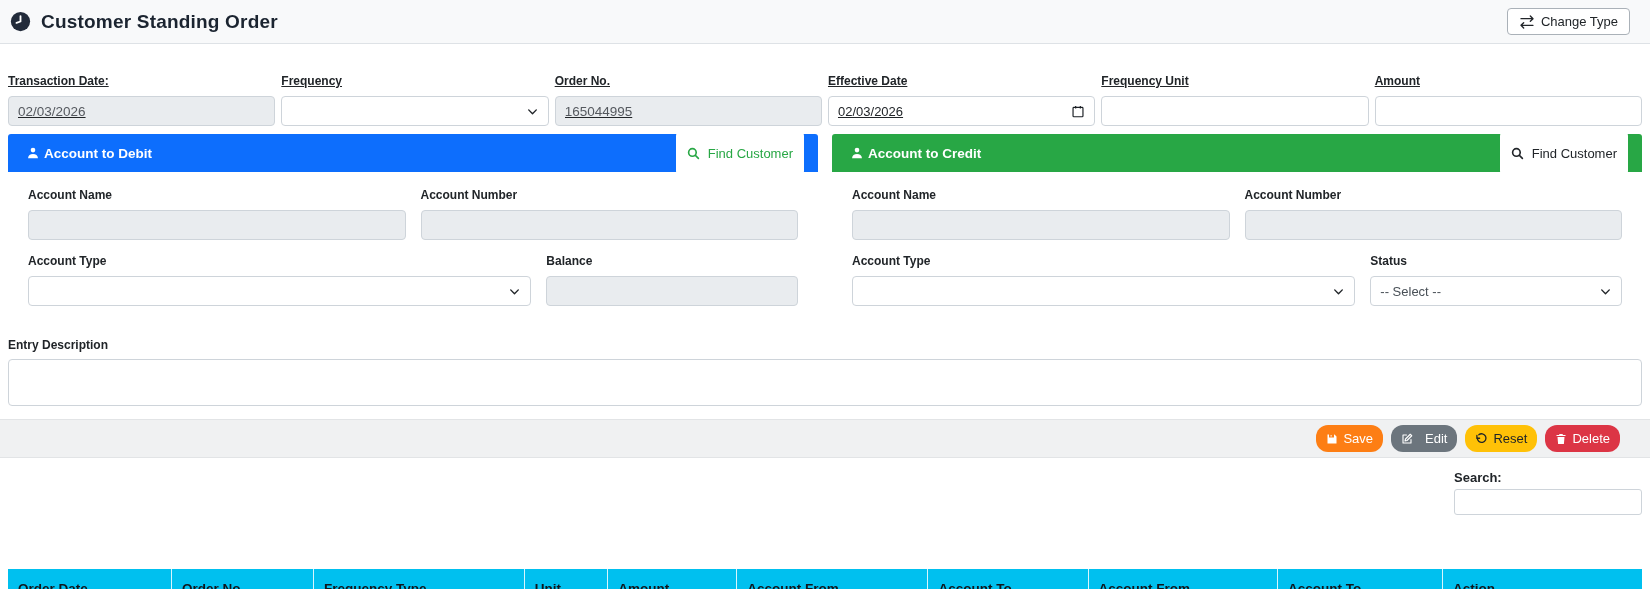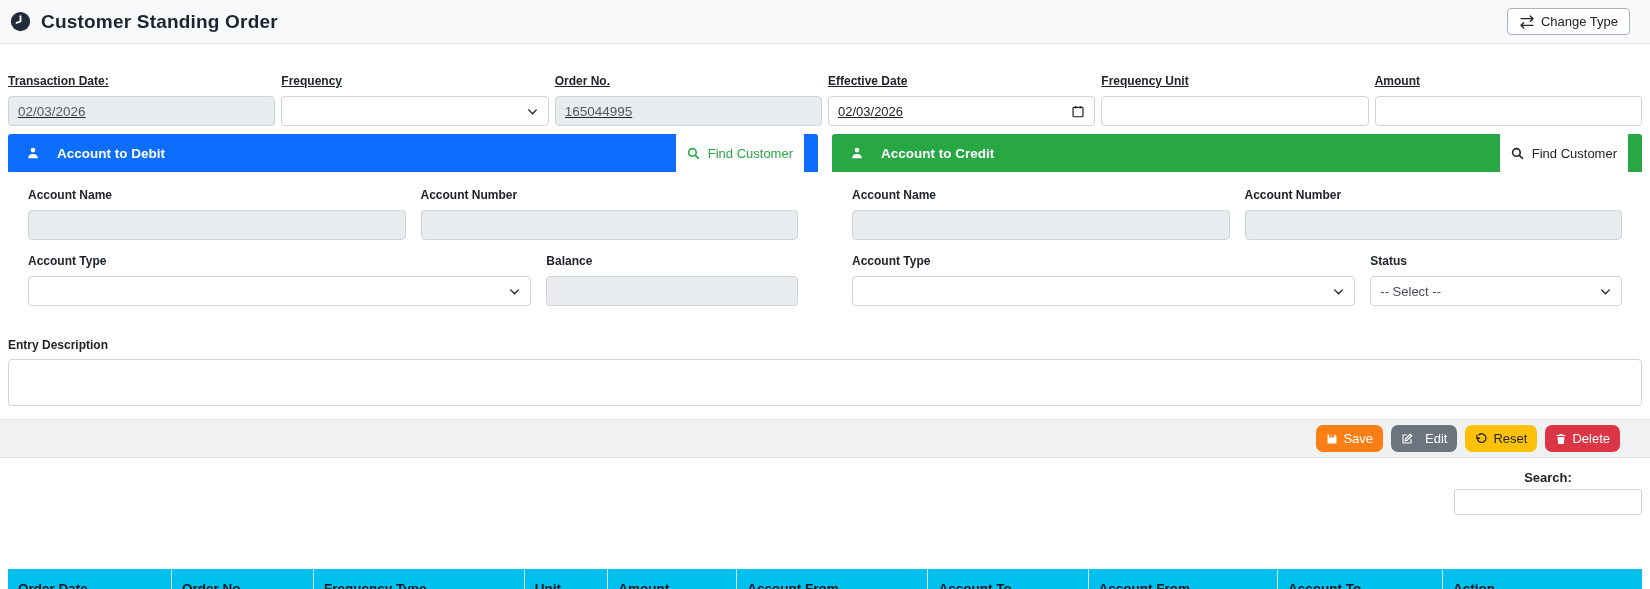--- a/index.html
+++ b/index.html
@@ -29,21 +29,21 @@
          background:#fff; display:flex; align-items:center; justify-content:space-between;
          padding:0 9px; font-size:13px; color:#495057; cursor:pointer; }
 
   
   .panels { display:flex; gap:14px; margin-top:8px; }
   .panel { flex:1; background:#fff; border-radius:3px; }
   .panel-head { height:38px; display:flex; align-items:center; justify-content:space-between;
                 padding:0 14px 0 18px; border-radius:3px 3px 0 0; }
   .panel-head.blue { background:#0d6efd; }
   .panel-head.green { background:#28a745; }
-  .panel-head .ttl { display:flex; align-items:center; gap:17px; color:#fff;
+  .panel-head .ttl { display:flex; align-items:center; gap:4px; color:#fff;
                      font-size:13.5px; font-weight:700; }
   .btn-find { display:inline-flex; align-items:center; gap:8px; background:#fff;
               border:none; border-radius:4px; padding:14px 11px; font-size:13px;
               font-weight:500; cursor:pointer; }
   .btn-find.green-text { color:#28a745; }
   .btn-find.dark-text { color:#212529; }
   .panel-body { padding:16px 20px 20px; }
   .pgrid { display:grid; grid-template-columns:1fr 1fr; gap:14px 15px; }
   .pgrid.second { grid-template-columns:2fr 1fr; margin-top:14px; }
 
@@ -51,33 +51,33 @@
   .entry { margin-top:12px; }
   .entry label { font-size:12px; font-weight:700; display:block; margin-bottom:7px; }
   .entry textarea { width:100%; height:47px; border:1px solid #ced4da; border-radius:4px;
                     resize:none; font-family:"Liberation Sans",sans-serif; font-size:13px;
                     padding:6px 9px; }
 
   
   .toolbar { margin-top:9px; background:#f0f1f2; border-top:1px solid #e2e4e6;
              border-bottom:1px solid #e2e4e6; height:39px; display:flex;
              align-items:center; justify-content:flex-end; gap:8px; padding:0 30px 0 0; }
-  .tbtn { display:inline-flex; align-items:center; gap:5px; border:none; border-radius:7px;
+  .tbtn { display:inline-flex; align-items:center; gap:5px; border:none; border-radius:12px;
           height:27px; padding:0 10px; font-size:13px; color:#fff; cursor:pointer;
           font-family:"Liberation Sans",sans-serif; }
   .tbtn.save { background:#fd7e14; }
   .tbtn.edit { background:#6c757d;gap:12px; }
   .tbtn.reset { background:#ffc107; color:#212529; }
   .tbtn.delete { background:#dc3545; }
 
   
   .search-row { display:flex; flex-direction:column; align-items:flex-end;
                 padding:12px 8px 0; }
   .search-row .wrap { width:188px; }
-  .search-row label { font-size:13px; font-weight:700; display:block; margin-bottom:4px;text-align:center; }
+  .search-row label { font-size:13px; font-weight:700; display:block; margin-bottom:4px; }
   .search-row input { width:188px; height:26px; border:1px solid #ced4da; border-radius:3px;
                       padding:0 7px; font-size:13px; font-family:"Liberation Sans",sans-serif; }
 
   
   .table-wrap { padding:10px 8px 0; }
   table { width:100%; border-collapse:collapse; table-layout:fixed;margin-top:44px; }
   th { background:#00c0ef; color:#10151c; font-size:13.5px; font-weight:700;
        text-align:left; height:38px; padding:0 10px; border-left:1px solid #d8f5fd;
        cursor:pointer; }
   th:first-child { border-left:none; }

